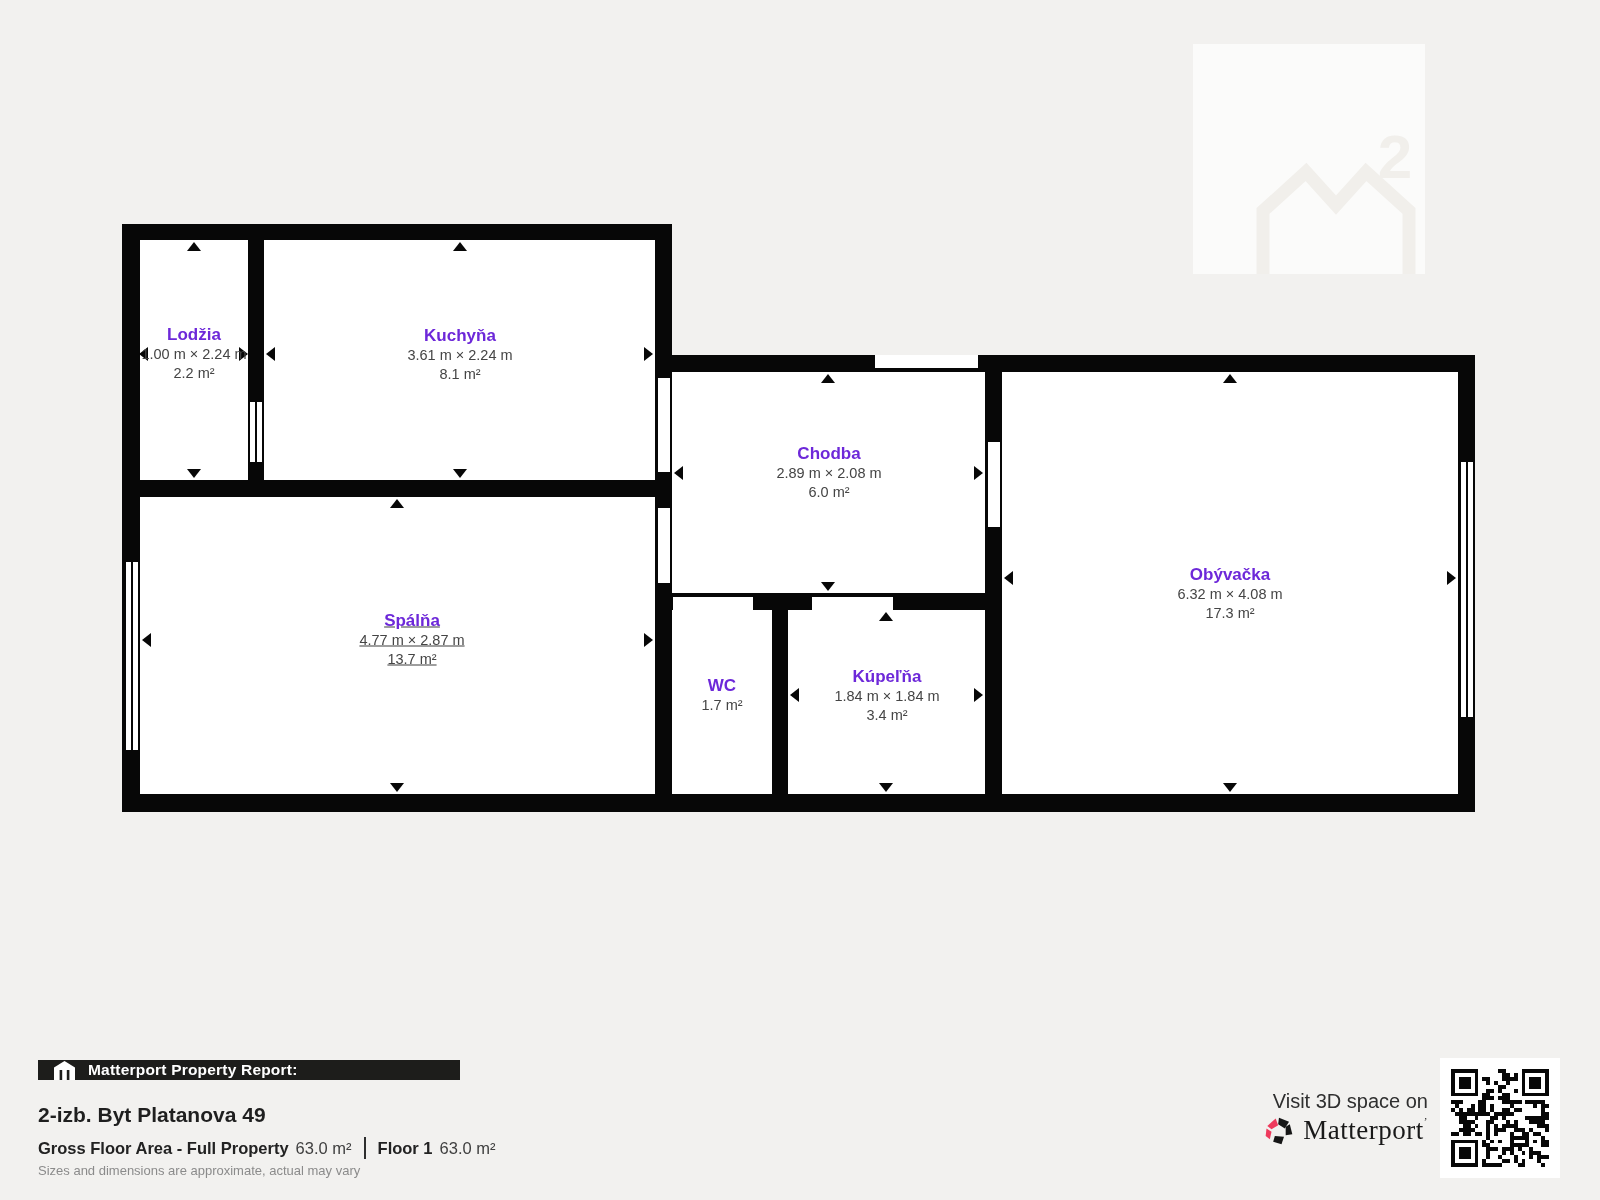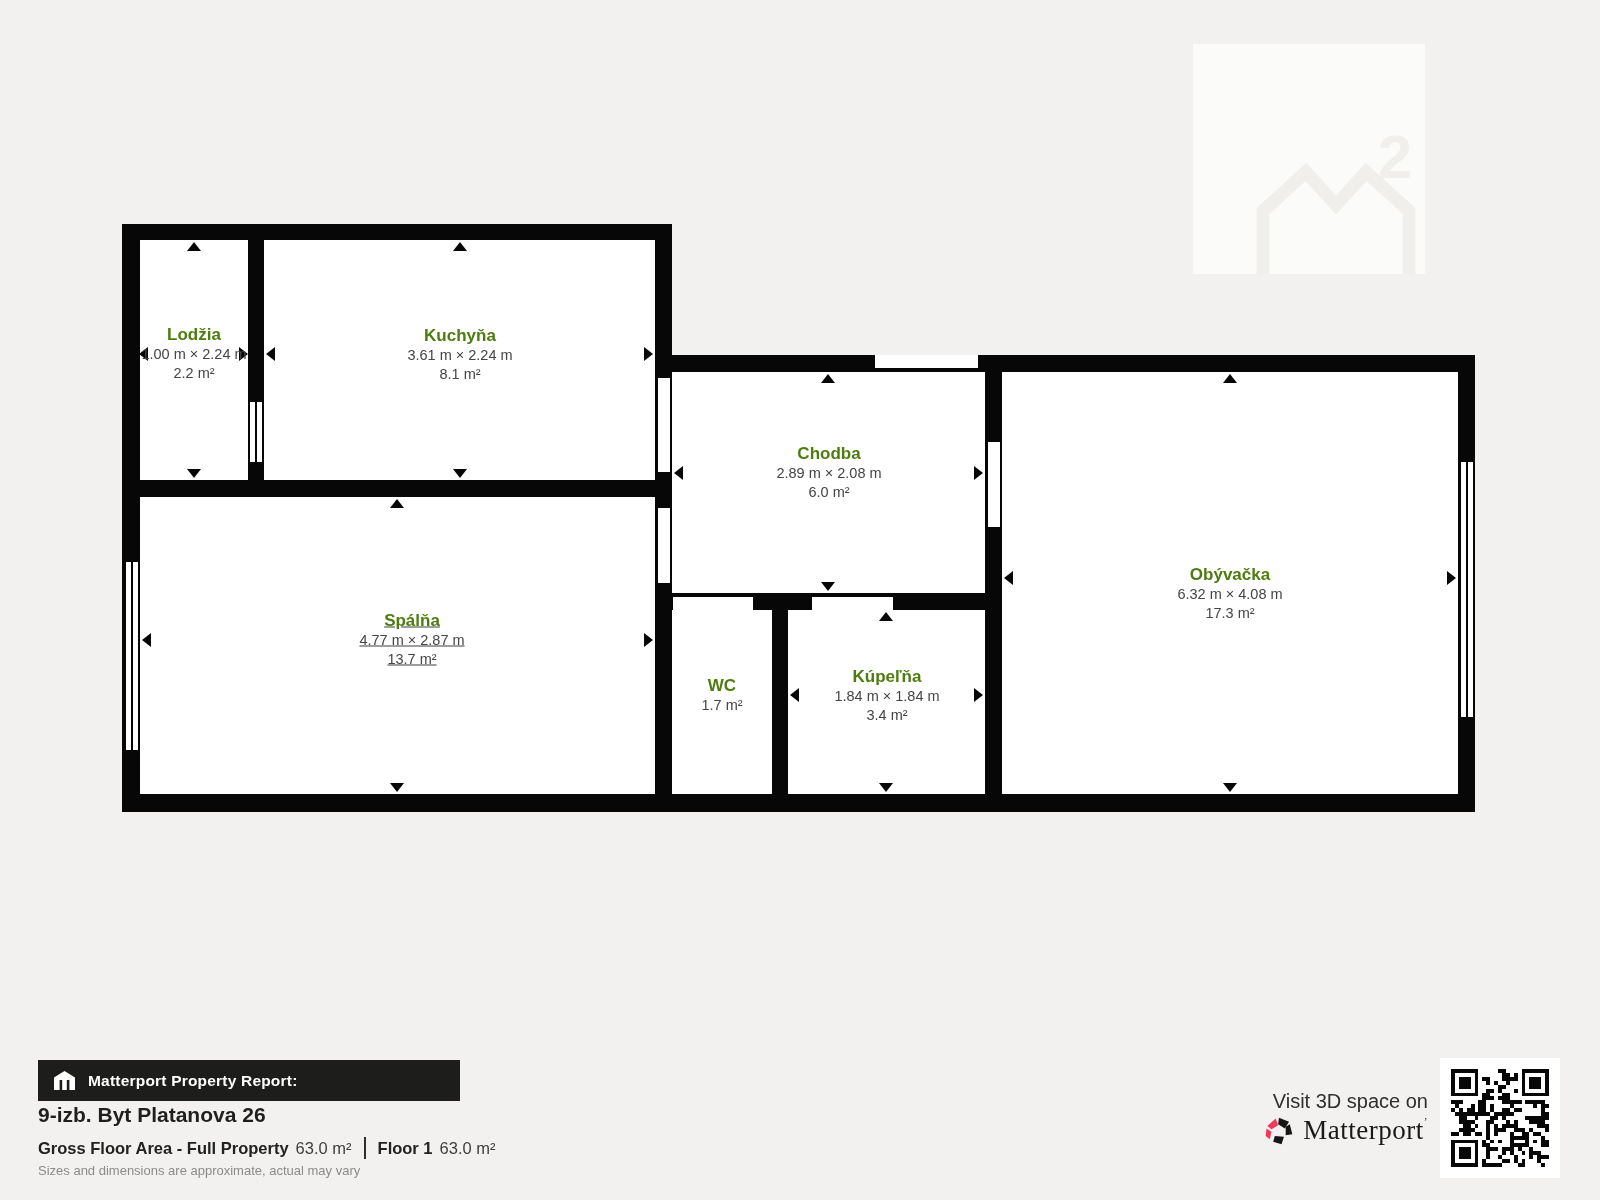--- a/index.html
+++ b/index.html
@@ -11,30 +11,30 @@
   .abs{position:absolute;}
   
   .wm-square{left:1193px;top:44px;width:232px;height:230px;background:#fbfbfa;}
   
   .wall-base{background:#070707;}
   .room{background:#ffffff;}
   .open{background:#ffffff;}
   .win{background:#ffffff;}
   .win .mullion{position:absolute;left:50%;top:0;width:2px;height:100%;margin-left:-1px;background:#070707;}
   .room-label{position:absolute;transform:translate(-50%,-50%);text-align:center;white-space:nowrap;color:#3e3e3e;}
-  .rname{font-weight:bold;font-size:17px;line-height:21px;color:#4d7c0f;}
+  .rname{font-weight:bold;font-size:17px;line-height:21px;color:#6d28d9;}
   .rdims,.rarea{font-size:14.5px;line-height:19px;color:#454545;}
   .rdims:empty{display:none;}
   .ar{position:absolute;width:0;height:0;}
   .ar.up{border-left:7px solid transparent;border-right:7px solid transparent;border-bottom:9px solid #070707;}
   .ar.down{border-left:7px solid transparent;border-right:7px solid transparent;border-top:9px solid #070707;}
   .ar.left{border-top:7px solid transparent;border-bottom:7px solid transparent;border-right:9px solid #070707;}
   .ar.right{border-top:7px solid transparent;border-bottom:7px solid transparent;border-left:9px solid #070707;}
   
-  .report-bar{left:38px;top:1060px;width:422px;height:41px;background:#1d1d1b;display:flex;align-items:center;}
+  .report-bar{left:38px;top:1060px;width:422px;height:20px;background:#1d1d1b;display:flex;align-items:center;}
   .report-bar .bar-icon{margin-left:16px;display:flex;align-items:center;}
   .report-bar .bar-text{color:#ffffff;font-weight:bold;font-size:15.5px;margin-left:13px;letter-spacing:.2px;}
   .prop-title{left:38px;top:1103px;font-size:21px;font-weight:bold;color:#1f1f1f;}
   .info-row{left:38px;top:1137px;display:flex;align-items:center;font-size:16.5px;color:#3f3f3f;}
   .info-row .lbl{font-weight:bold;color:#222222;}
   .info-row .val{margin-left:7px;}
   .info-row .div{width:2px;height:22px;background:#2e2e2e;margin:0 12px;}
   .disclaimer{left:38px;top:1163px;font-size:13px;color:#8b8b8b;}
   
   .visit{top:1090px;right:172px;font-size:20px;color:#2f2f2f;text-align:right;}
@@ -155,21 +155,21 @@
   <span class="bar-icon">
     <svg width="21" height="19" viewBox="0 0 21 19">
       <path d="M10.5 0 L21 6.5 L21 19 L0 19 L0 6.5 Z" fill="#ffffff"></path>
       <rect x="5.6" y="9" width="2.6" height="10" fill="#1d1d1b"></rect>
       <rect x="12.8" y="9" width="2.6" height="10" fill="#1d1d1b"></rect>
     </svg>
   </span>
   <span class="bar-text">Matterport Property Report:</span>
 </div>
 
-<div class="abs prop-title">9-izb. Byt Platanova 26</div>
+<div class="abs prop-title">2-izb. Byt Platanova 49</div>
 
 <div class="abs info-row">
   <span class="lbl">Gross Floor Area - Full Property</span>
   <span class="val">63.0 m²</span>
   <span class="div"></span>
   <span class="lbl">Floor 1</span>
   <span class="val">63.0 m²</span>
 </div>
 
 <div class="abs disclaimer">Sizes and dimensions are approximate, actual may vary</div>

